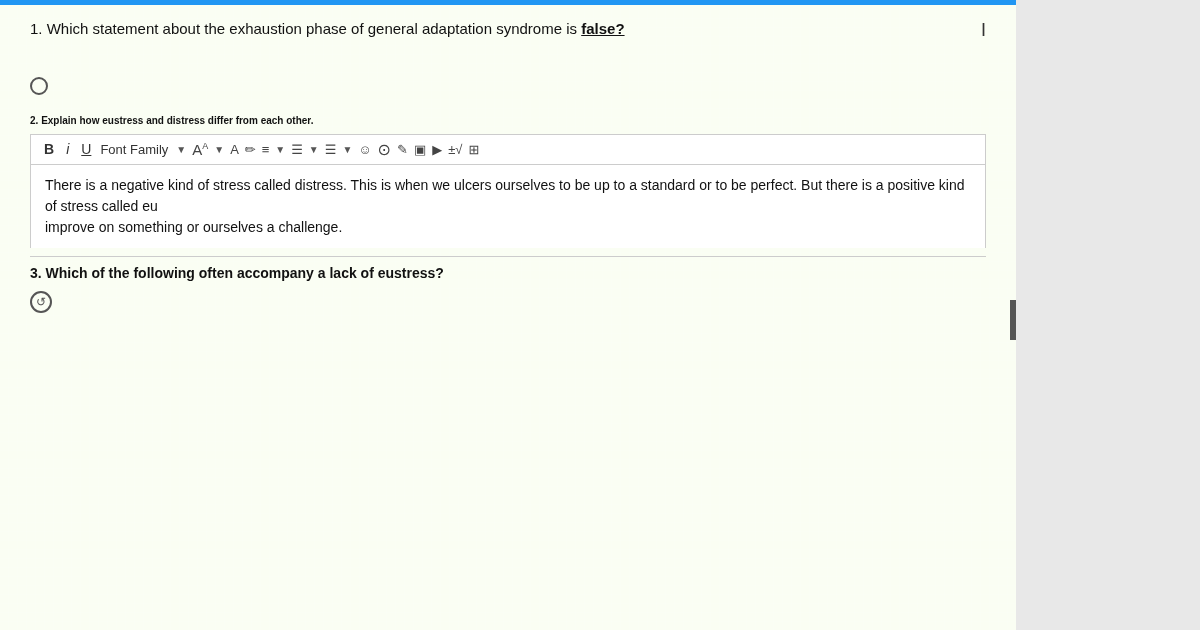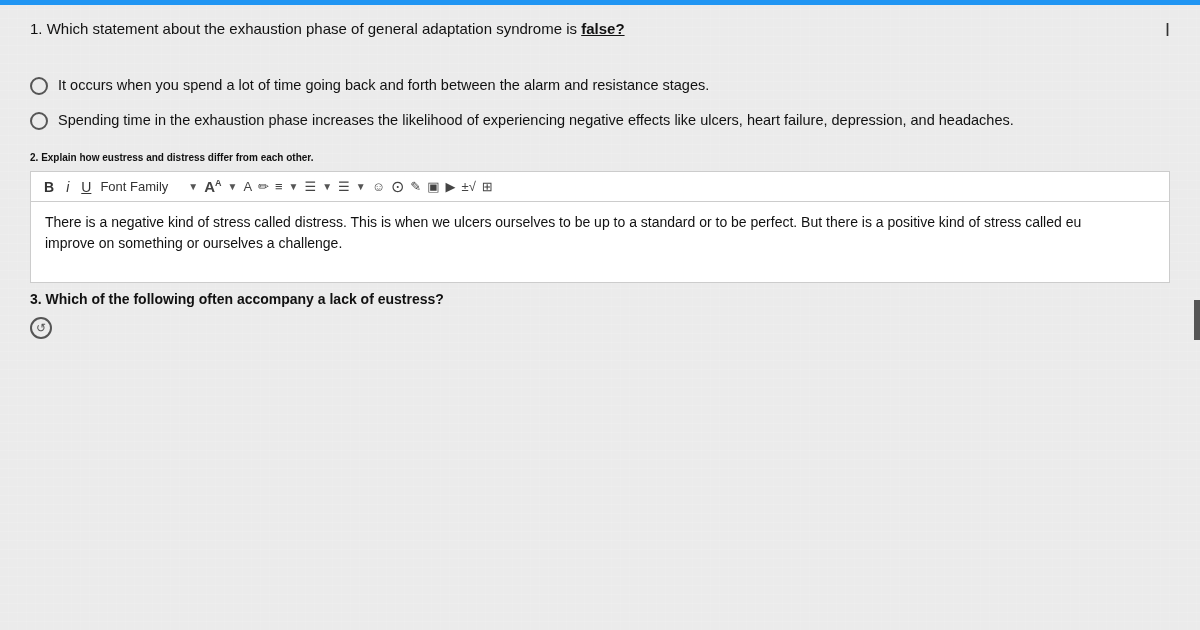--- a/index.html
+++ b/index.html
@@ -7,23 +7,23 @@
     body {
       width: 1200px;
       height: 630px;
       background: #e8e8e8;
       font-family: Arial, sans-serif;
       overflow: hidden;
       position: relative;
     }
 
     .page-container {
-      width: 1200px;
+      width: 1016px;
       height: 630px;
-      background: #000000;
+      background: #bef264;
       position: relative;
       overflow: hidden;
     }
 
     
     .wavy-bg {
       position: absolute;
       top: 0; left: 0; right: 0; bottom: 0;
       background: repeating-linear-gradient(
         0deg,
@@ -147,21 +147,21 @@
       user-select: none;
     }
 
     .toolbar-btn.bold { font-weight: bold; font-size: 14px; }
     .toolbar-btn.italic { font-style: italic; font-size: 14px; }
     .toolbar-btn.underline { text-decoration: underline; font-size: 14px; }
 
     .font-family-label {
       font-size: 13px;
       color: #333;
-      margin-right: 14px;
+      margin-right: 2px;
     }
 
     .dropdown-arrow {
       font-size: 10px;
       color: #555;
     }
 
     .toolbar-icon {
       font-size: 13px;
       color: #444;
@@ -229,44 +229,39 @@
       <div class="question" style="flex:1;">
         <span>1.</span>
         <span>Which statement about the exhaustion phase of general adaptation syndrome is</span>
         <span class="false-word">false?</span>
       </div>
       <span class="cursor-bar">I</span>
     </div>
 
     <div class="radio-option">
       <span class="radio-circle"></span>
-      <span>It occurs when you spend a lot of time going back and forth between the alarm and resistance stages.</span>
-    </div>
-
-    <div class="radio-option">
-      <span class="radio-circle"></span>
-      <span>Spending time in the exhaustion phase increases the likelihood of experiencing negative effects like ulcers, heart failure, depression, and headaches.</span>
-    </div>
+    </div>
+
 
 
 
     <div class="q2-section">
       <div class="q2-label">
         <span>2.</span>
         <span>Explain how eustress and distress differ from each other.</span>
       </div>
 
       <div class="toolbar-container">
         <div class="toolbar">
           <span class="toolbar-btn bold">B</span>
           <span class="toolbar-btn italic">i</span>
           <span class="toolbar-btn underline">U</span>
           <span class="font-family-label">Font Family</span>
           <span class="dropdown-arrow">▼</span>
-          <span class="toolbar-icon" style="font-size:15px;font-weight:bold;">A<sup style="font-size:9px;">A</sup></span>
+          <span class="toolbar-icon" style="font-size:15px;">A<sup style="font-size:9px;">A</sup></span>
           <span class="dropdown-arrow">▼</span>
           <span class="toolbar-icon" style="font-size:13px;">A</span>
           <span class="toolbar-icon">✏</span>
           <span class="toolbar-icon">≡</span>
           <span class="dropdown-arrow">▼</span>
           <span class="toolbar-icon">☰</span>
           <span class="dropdown-arrow">▼</span>
           <span class="toolbar-icon">☰</span>
           <span class="dropdown-arrow">▼</span>
           <span class="toolbar-icon">☺</span>
@@ -278,21 +273,21 @@
           <span class="toolbar-icon">⊞</span>
         </div>
 
         <div class="answer-area">
           <div>There is a negative kind of stress called distress. This is when we ulcers ourselves to be up to a standard or to be perfect. But there is a positive kind of stress called eu</div>
           <div>improve on something or ourselves a challenge.</div>
         </div>
       </div>
     </div>
 
-    <div class="bottom-question" style="margin-top:0;">
+    <div class="bottom-question" style="margin-top:8px;">
       <span>3.</span>
       <span>Which of the following often accompany a lack of eustress?</span>
     </div>
 
     <div style="margin-top:6px;">
       <span class="bottom-icon">↺</span>
     </div>
 
   </div>
 </div>

